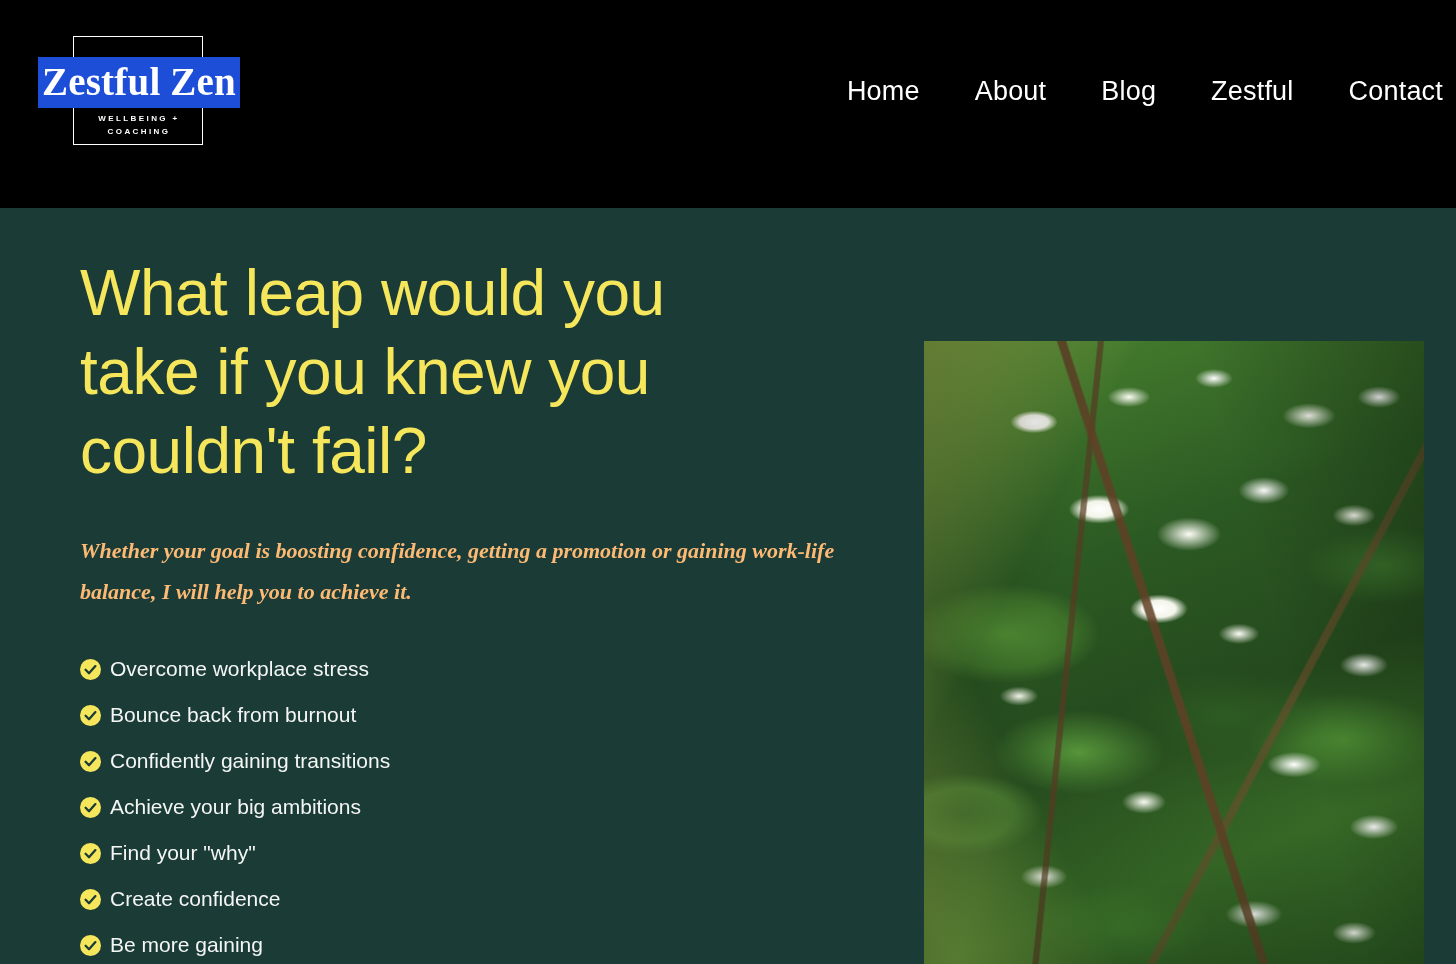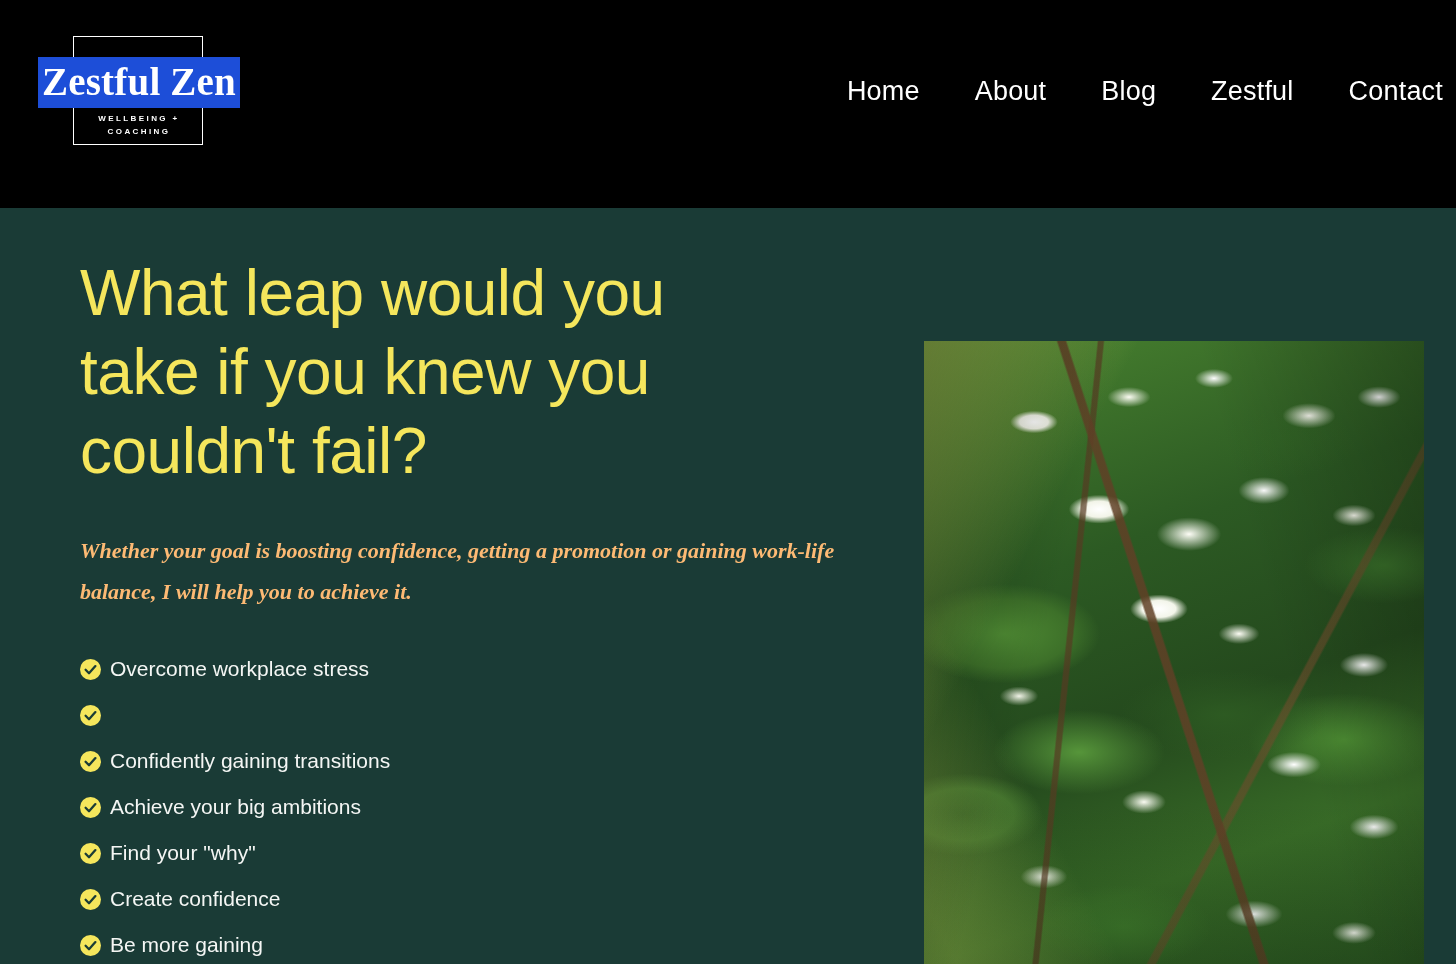--- a/index.html
+++ b/index.html
@@ -265,20 +265,21 @@
           <span class="benefit-text">Overcome workplace stress</span>
         </li>
 
         <li class="benefit-item">
           <span class="check-badge">
             <svg viewBox="0 0 21 21" xmlns="http://www.w3.org/2000/svg">
               <circle cx="10.5" cy="10.5" r="10.5" fill="#f5e65c"></circle>
               <path d="M5.6 10.8 L9 14.2 L15.4 7.1" fill="none" stroke="#1a3b36" stroke-width="2.3" stroke-linecap="round" stroke-linejoin="round"></path>
             </svg>
           </span>
+          <span class="benefit-text">Bounce back from burnout</span>
         </li>
 
         <li class="benefit-item">
           <span class="check-badge">
             <svg viewBox="0 0 21 21" xmlns="http://www.w3.org/2000/svg">
               <circle cx="10.5" cy="10.5" r="10.5" fill="#f5e65c"></circle>
               <path d="M5.6 10.8 L9 14.2 L15.4 7.1" fill="none" stroke="#1a3b36" stroke-width="2.3" stroke-linecap="round" stroke-linejoin="round"></path>
             </svg>
           </span>
           <span class="benefit-text">Confidently gaining transitions</span>

